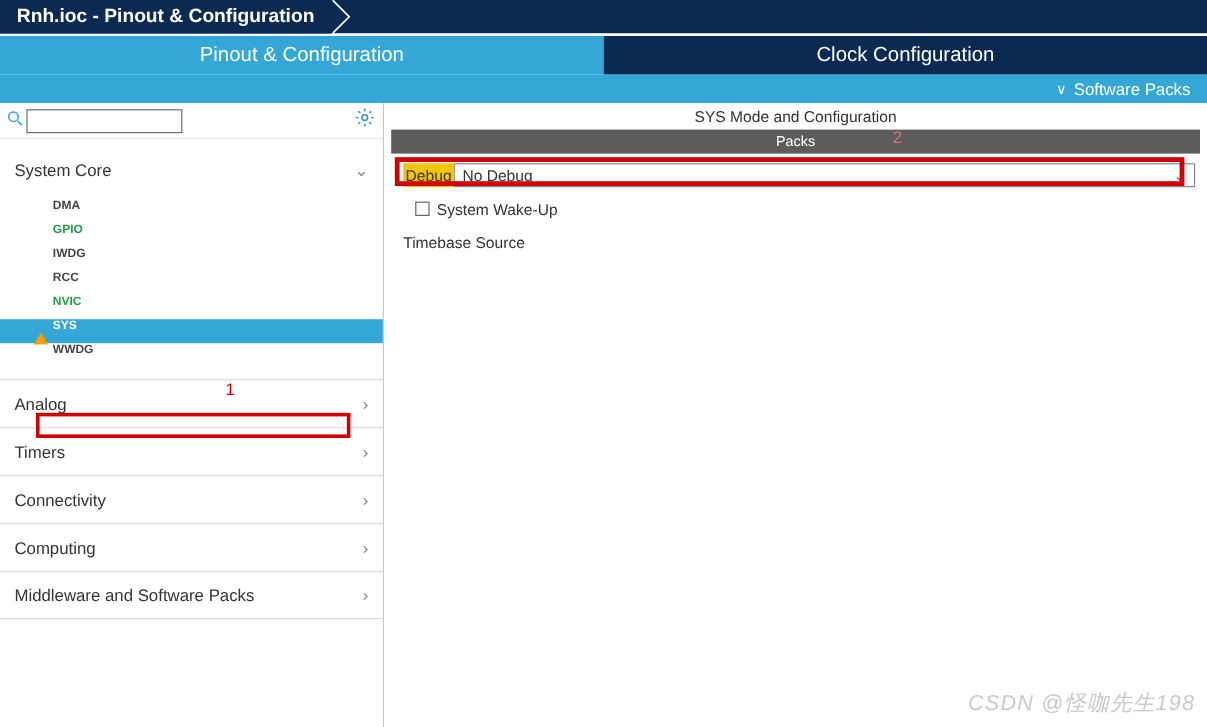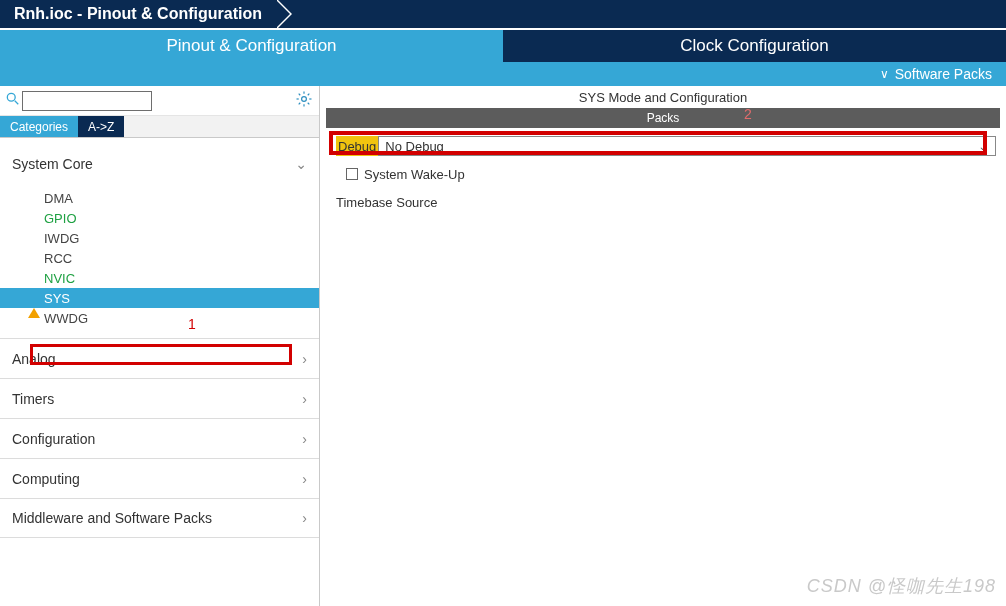--- a/index.html
+++ b/index.html
@@ -38,21 +38,21 @@
   .cat-tab { padding: 0 10px; font-size: 12px; display: flex; align-items: center; cursor: pointer; }
   .cat-tab.selected { background: #35a7d6; color: #fff; }
   .cat-tab.az { background: #0a2a52; color: #fff; }
 
   
   .group-header { height: 40px; display: flex; align-items: center; padding: 0 12px; border-top: 1px solid #dcdcdc; cursor: pointer; color: #333; font-size: 14px; }
   .group-header .chev { margin-left: auto; color: #888; font-size: 14px; }
   .group-header:last-child { border-bottom: 1px solid #dcdcdc; }
 
   .items-wrap { padding: 4px 0 10px 0; }
-  .tree-item { height: 20px; display: flex; align-items: center; padding-left: 44px; font-size: 13px; color: #444; cursor: pointer; }
+  .tree-item { height: 20px; display: flex; padding-left: 44px; font-size: 10px; color: #444; cursor: pointer; font-weight: bold; }
   .tree-item.green { color: #1fa143; }
   .tree-item.selected { background: #35a7d6; color: #fff; }
   .warn-icon { width: 12px; height: 10px; margin-right: 4px; position: relative; }
   .warn-triangle { width: 0; height: 0; border-left: 6px solid transparent; border-right: 6px solid transparent; border-bottom: 10px solid #f2a100; }
 
   .red-box-1 { position: absolute; border: 3px solid #d20000; left: 30px; width: 262px; top: 258px; height: 21px; pointer-events: none; }
   .annot-1 { position: absolute; color: #d20000; font-size: 14px; left: 188px; top: 230px; }
 
   
   .r-title { height: 22px; display: flex; align-items: center; justify-content: center; font-size: 13px; color: #333; }
@@ -117,28 +117,20 @@
               <line x1="19" y1="12" x2="22" y2="12"></line>
               <line x1="4.9" y1="4.9" x2="7" y2="7"></line>
               <line x1="17" y1="17" x2="19.1" y2="19.1"></line>
               <line x1="4.9" y1="19.1" x2="7" y2="17"></line>
               <line x1="17" y1="7" x2="19.1" y2="4.9"></line>
             </g>
           </svg>
       </span>
     </div>
 
-    <div class="cat-az-row">
-      <div class="cat-tab selected">
-        <span>Categories</span>
-      </div>
-      <div class="cat-tab az">
-        <span>A-&gt;Z</span>
-      </div>
-    </div>
 
     <div class="group-header" style="border-top:none; margin-top:6px;">
       <span>System Core</span>
       <span class="chev">⌄</span>
     </div>
     <div class="items-wrap">
       <div class="tree-item">
           <span>DMA</span>
         </div>
       <div class="tree-item green">
@@ -164,21 +156,21 @@
 
     <div class="group-header">
       <span>Analog</span>
       <span class="chev">›</span>
     </div>
     <div class="group-header">
       <span>Timers</span>
       <span class="chev">›</span>
     </div>
     <div class="group-header">
-      <span>Configuration</span>
+      <span>Connectivity</span>
       <span class="chev">›</span>
     </div>
     <div class="group-header">
       <span>Computing</span>
       <span class="chev">›</span>
     </div>
     <div class="group-header" style="border-bottom:1px solid #dcdcdc;">
       <span>Middleware and Software Packs</span>
       <span class="chev">›</span>
     </div>

